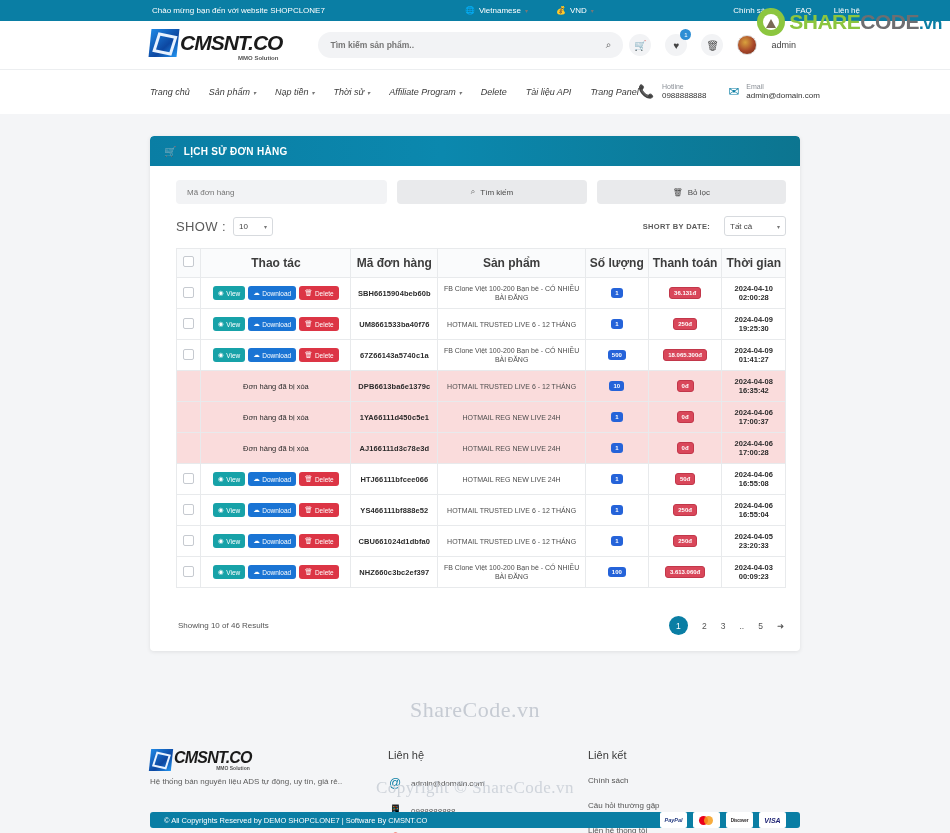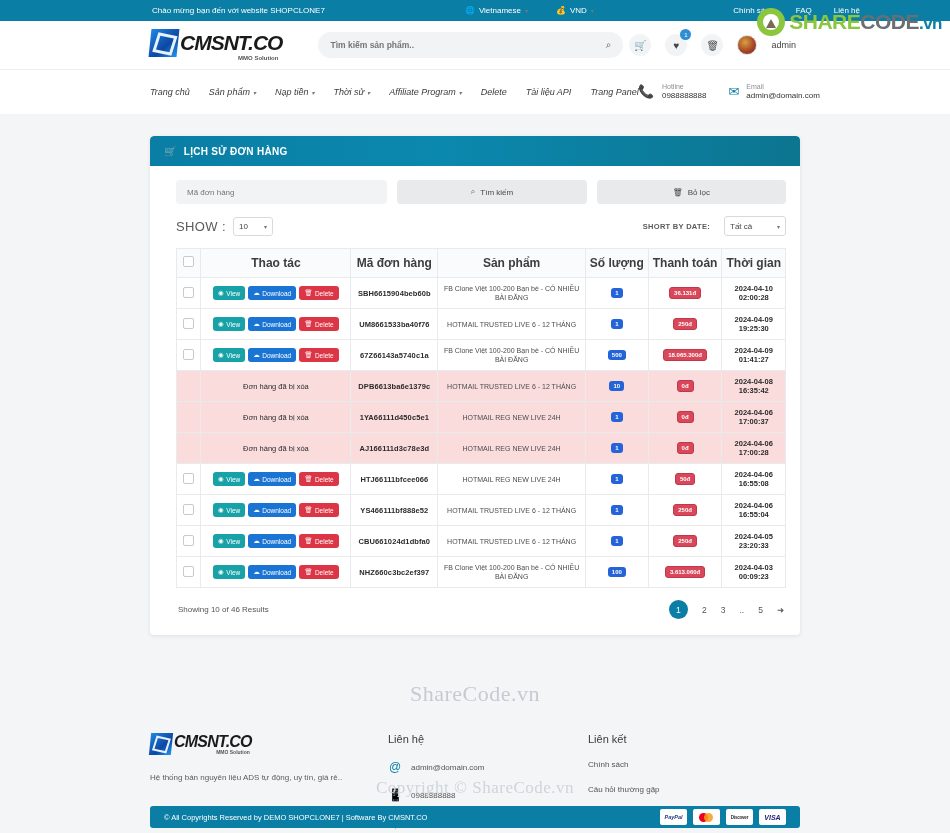--- a/index.html
+++ b/index.html
@@ -194,21 +194,21 @@
     font-size:6px; font-weight:bold; padding:2px 4px; border-radius:3px; min-width:12px;
   }
   .pill-pay{
     display:inline-block; background:#d9475a; color:#fff;
     font-size:6px; font-weight:bold; padding:2px 4px; border-radius:3px;
     border:1px solid #c2374a;
   }
   .time{ font-weight:bold; color:#2b2b2b; font-size:7.5px; }
 
   
-  .pager-row{ display:flex; align-items:center; margin-top:12px; padding:0 2px 6px 2px;text-align:center;}
+  .pager-row{ display:flex; align-items:center; margin-top:28px; padding:0 2px 6px 2px;text-align:center;}
   .results{ font-size:8px; color:#555; }
   .pager{ margin-left:auto; display:flex; align-items:center; gap:14px;}
   .pg{ font-size:8.5px; color:#555; cursor:pointer; }
   .pg.active{
     background:#0a7ea4; color:#fff; width:19px;height:19px;border-radius:50%;
     display:flex;align-items:center;justify-content:center; font-size:8.5px;
   }
 
   
   .center-wm{
@@ -232,31 +232,31 @@
     width:22px;height:22px;
     background: linear-gradient(135deg,#1e88e5 0%, #0d47a1 60%, #2196f3 100%);
     position:relative; transform: skewX(-6deg);
   }
   .f-logo-mark::after{
     content:""; position:absolute; left:4px; top:4px;
     width:11px;height:11px;border:2px solid #e8f2ff; transform:rotate(12deg);
   }
   .f-logo-text{ font-size:16px; font-weight:bold; font-style:italic; color:#1a1a1a; letter-spacing:-.8px;}
   .f-logo-sub{ font-size:5px; font-weight:bold; color:#555; text-align:right; margin-top:-2px; padding-right:2px;}
-  .f-desc{ font-size:8px; color:#5b5b5b; margin-top:17px; line-height:1.5;}
+  .f-desc{ font-size:8px; color:#5b5b5b; margin-top:5px; line-height:1.5;}
   .f-title{ font-size:11px; color:#3a3a3a; font-weight:normal; margin-bottom:15px;}
   .f-contact{ display:flex; align-items:center; gap:9px; margin-bottom:14px;}
   .f-ci{ font-size:12px; color:#0a7ea4; width:14px; text-align:center;}
   .f-ctext{ font-size:8px; color:#555; }
   .f-link{ font-size:8px; color:#555; margin-bottom:16px; cursor:pointer;}
 
   
   .bottom{
     position:absolute; left:150px; right:150px; bottom:5px;
-    height:22px; background:#0a7ea4; border-radius:3px;
+    height:16px; background:#0a7ea4; border-radius:3px;
     display:flex; align-items:center; padding:0 14px;
   }
   .bottom-text{ font-size:7.5px; color:#fff; }
   .pay-icons{ margin-left:auto; display:flex; gap:6px;}
   .pay{
     width:27px;height:16px;background:#fff;border-radius:2px;
     display:flex;align-items:center;justify-content:center;
     font-size:5px;font-weight:bold;overflow:hidden;
   }
   .pay-paypal{ color:#253b80; font-style:italic; font-size:5.5px;}

